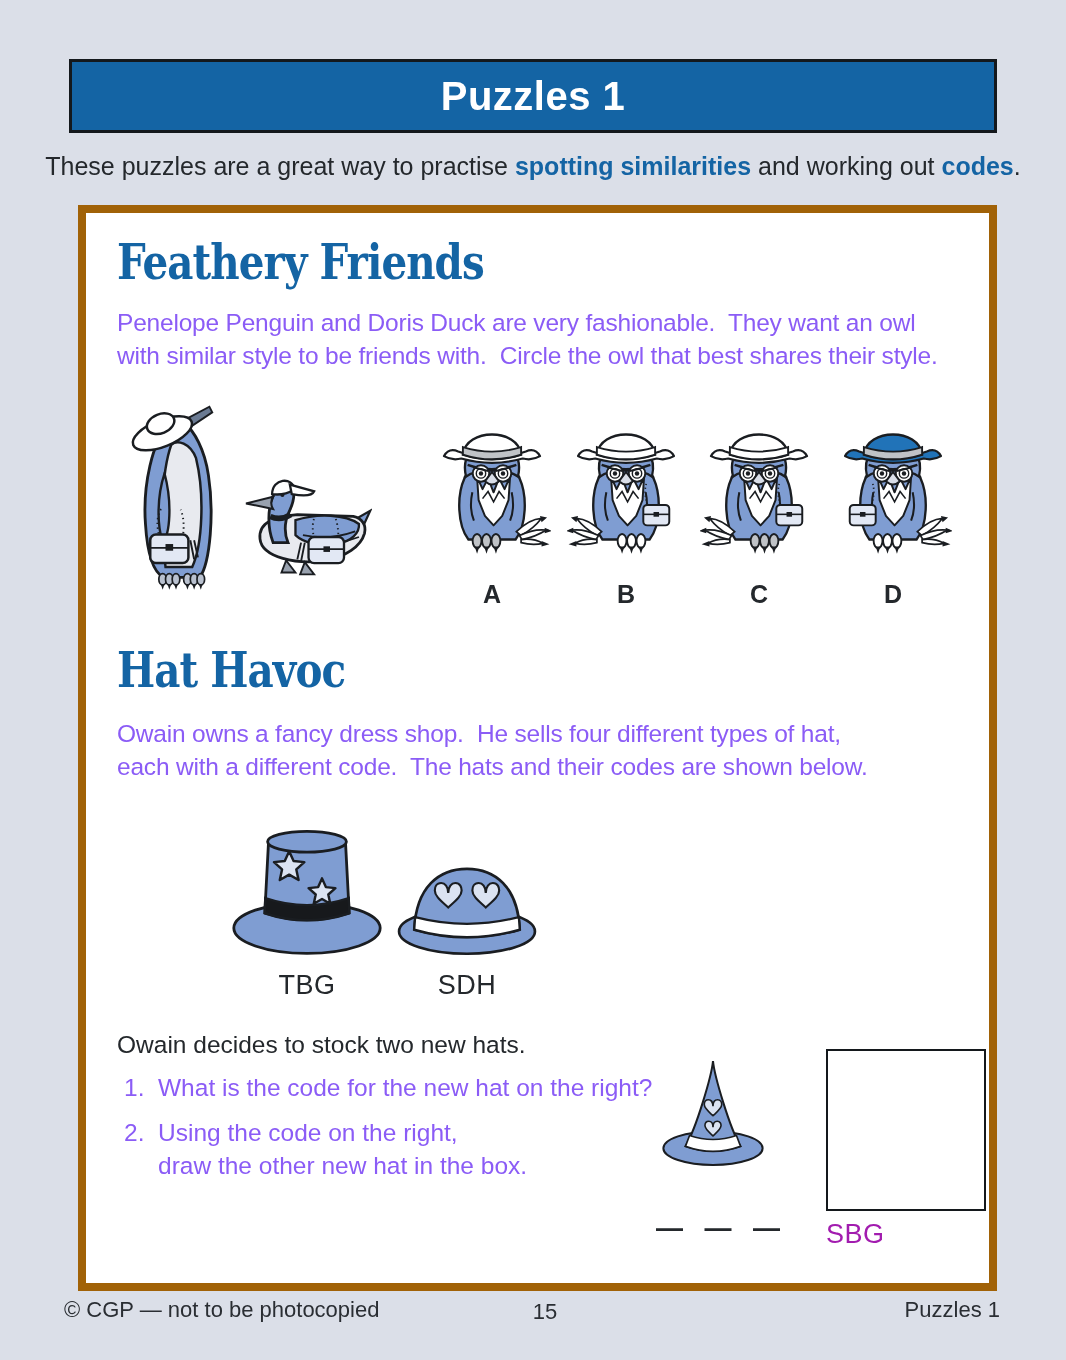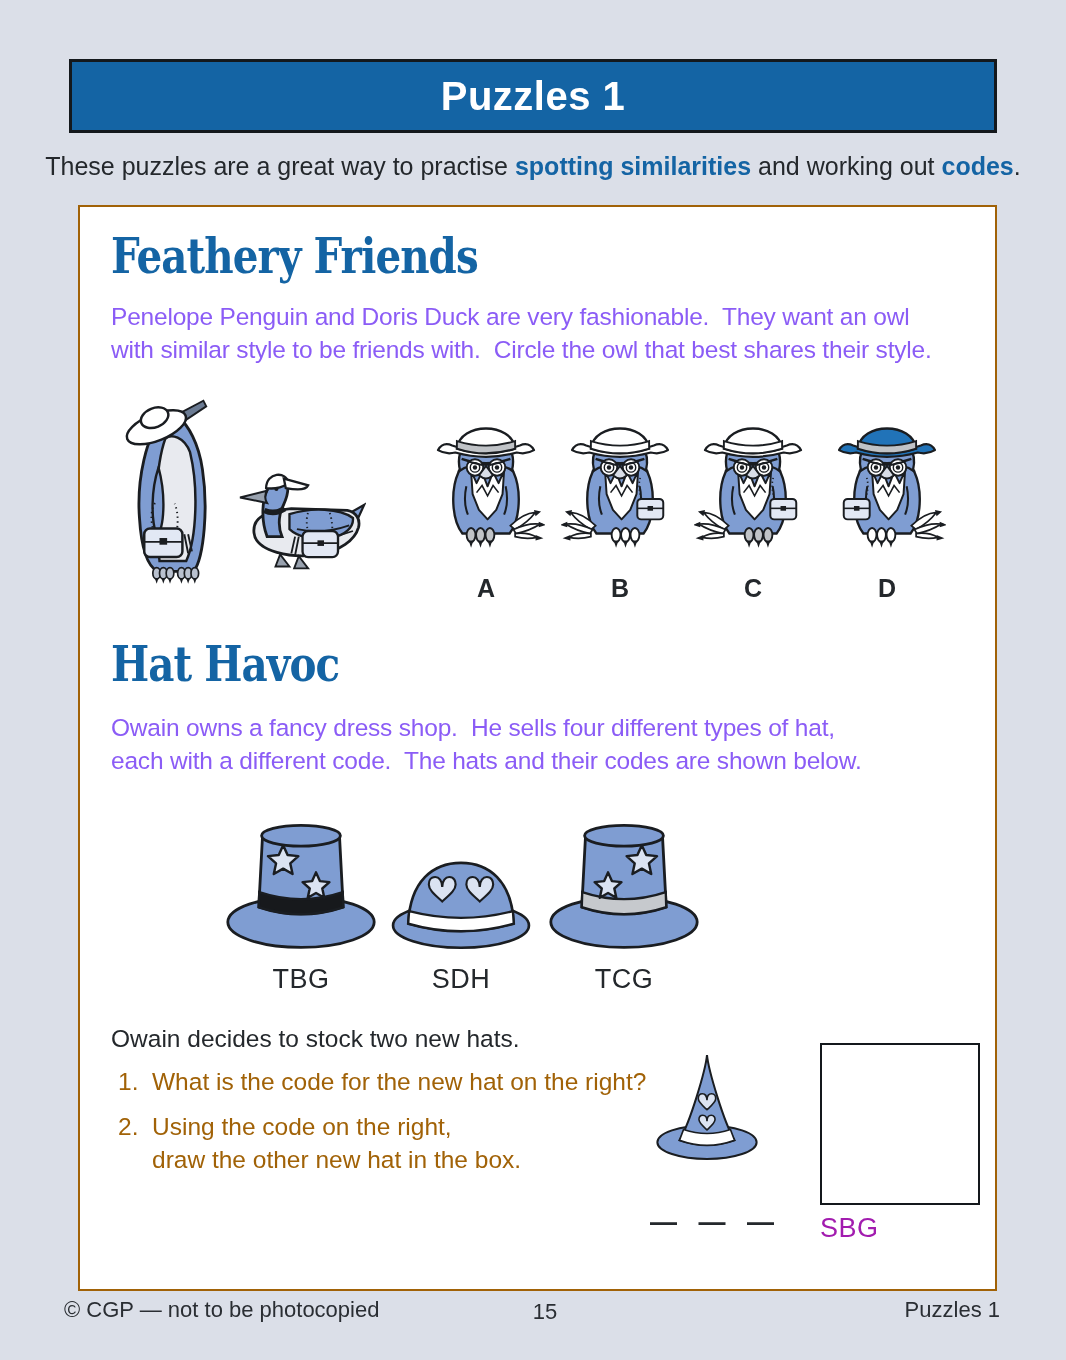--- a/index.html
+++ b/index.html
@@ -19,21 +19,21 @@
   .header-title{
     color:#ffffff;font-size:40px;font-weight:bold;letter-spacing:.5px;
   }
   .intro{
     position:absolute;left:0;top:152px;width:100%;
     text-align:center;font-size:25px;color:#24282c;
   }
   .intro b{color:#1464a4;}
   .panel{
     position:absolute;left:78px;top:205px;width:919px;height:1086px;
-    background:#ffffff;border:2px solid #a16207;box-sizing:border-box;
+    background:#ffffff;border:8px solid #a16207;box-sizing:border-box;
   }
   .fancy-title{
     position:absolute;left:31px;margin:0;
     font-family:"DejaVu Serif", serif;font-weight:700;
     color:#1464a4;font-size:43px;letter-spacing:-1px;
     transform:scale(.94,1.14);transform-origin:left top;
   }
   #title-feathery{top:20px;}
   #title-hathavoc{top:428px;}
   .pline{
@@ -48,21 +48,21 @@
   .owl{position:absolute;top:185px;width:120px;height:215px;text-align:center;}
   .owl-art{width:118px;height:180px;margin:0 auto;}
   .owl-label{margin-top:2px;font-size:25px;font-weight:bold;color:#24282c;}
   #owl-0{left:346px;} #owl-1{left:480px;} #owl-2{left:613px;} #owl-3{left:747px;}
   .hatfig{position:absolute;top:588px;width:162px;height:200px;margin:0;
     display:flex;flex-direction:column;align-items:center;justify-content:flex-end;}
   .hat-art{display:flex;align-items:flex-end;justify-content:center;height:168px;}
   .hat-code{font-size:27px;color:#24282c;margin-top:10px;letter-spacing:.5px;}
   #hat-0{left:140px;} #hat-1{left:300px;} #hat-2{left:463px;} #hat-3{left:620px;}
   .stock-line{position:absolute;left:31px;top:818px;font-size:24.5px;color:#24282c;}
-  .qrow{position:absolute;font-size:24.5px;color:#a16207;}
+  .qrow{position:absolute;font-size:24.5px;color:#8b5cf6;}
   .qnum{display:inline-block;width:34px;}
   #q1{left:38px;top:861px;}
   #q2a{left:38px;top:906px;}
   #q2b{left:72px;top:939px;}
   #newhat-art{left:570px;top:838px;width:114px;height:152px;}
   .answer-blank{
     position:absolute;left:570px;top:1000px;width:114px;text-align:center;
     font-size:27px;font-weight:bold;color:#24282c;letter-spacing:7px;white-space:pre;
   }
   .draw-box{
@@ -311,33 +311,20 @@
           <svg width="152" height="118" viewBox="0 0 170 132">
             <ellipse cx="85" cy="100" rx="76" ry="25" fill="#7f9dd2" stroke="#1a1d21" stroke-width="3"></ellipse>
             <path d="M26,98 C28,50 54,30 85,30 C116,30 142,50 144,98 Q85,115 26,98 Z" fill="#7f9dd2" stroke="#1a1d21" stroke-width="3"></path>
             <path d="M27,84 Q85,99 143,84 L144,98 Q85,115 26,98 Z" fill="#ffffff" stroke="#1a1d21" stroke-width="2.5"></path>
             <path d="M0,6 C0,2 -2,0 -4.2,0 C-7.2,0 -8,2.6 -8,4.4 C-8,7.8 -4.4,10.6 0,14.6 C4.4,10.6 8,7.8 8,4.4 C8,2.6 7.2,0 4.2,0 C2,0 0,2 0,6 Z" transform="translate(64,45.9) scale(1.875)" fill="#dbe3f2" stroke="#1a1d21" stroke-width="1.28"></path>
             <path d="M0,6 C0,2 -2,0 -4.2,0 C-7.2,0 -8,2.6 -8,4.4 C-8,7.8 -4.4,10.6 0,14.6 C4.4,10.6 8,7.8 8,4.4 C8,2.6 7.2,0 4.2,0 C2,0 0,2 0,6 Z" transform="translate(106,45.9) scale(1.875)" fill="#dbe3f2" stroke="#1a1d21" stroke-width="1.28"></path>
           </svg>
         </div>
       <figcaption class="hat-code">SDH</figcaption>
     </figure>
-    <figure class="hatfig" id="hat-2">
-      <div class="hat-art">
-          <svg width="160" height="152" viewBox="0 0 170 162">
-            <ellipse cx="85" cy="128" rx="78" ry="27" fill="#7f9dd2" stroke="#1a1d21" stroke-width="3"></ellipse>
-            <path d="M44,36 L40,112 Q85,127 130,112 L126,36 Z" fill="#7f9dd2" stroke="#1a1d21" stroke-width="3"></path>
-            <path d="M40.5,96 Q85,111 129.5,96 L130,112 Q85,127 40,112 Z" fill="#c6c9cd" stroke="#1a1d21" stroke-width="2.5"></path>
-            <ellipse cx="85" cy="36" rx="42" ry="11" fill="#7f9dd2" stroke="#1a1d21" stroke-width="3"></ellipse>
-            <path d="M104.0,46.0L108.7,56.5L120.2,57.7L111.6,65.5L114.0,76.8L104.0,71.0L94.0,76.8L96.4,65.5L87.8,57.7L99.3,56.5Z" fill="#dbe3f2" stroke="#1a1d21" stroke-width="2.6" stroke-linejoin="round"></path>
-            <path d="M68.0,75.0L72.1,84.3L82.3,85.4L74.7,92.2L76.8,102.1L68.0,97.0L59.2,102.1L61.3,92.2L53.7,85.4L63.9,84.3Z" fill="#dbe3f2" stroke="#1a1d21" stroke-width="2.6" stroke-linejoin="round"></path>
-          </svg>
-        </div>
-      <figcaption class="hat-code">TCG</figcaption>
-    </figure>
 
     <div class="stock-line">Owain decides to stock two new hats.</div>
 
     <div class="qrow" id="q1"><span class="qnum">1.</span><span>What is the code for the new hat on the right?</span></div>
     <div class="qrow" id="q2a"><span class="qnum">2.</span><span>Using the code on the right,</span></div>
     <div class="qrow" id="q2b">draw the other new hat in the box.</div>
 
     <div class="art" id="newhat-art"><svg width="114" height="124" viewBox="0 0 170 175">
           <ellipse cx="85" cy="140" rx="74" ry="25" fill="#7f9dd2" stroke="#1a1d21" stroke-width="3"></ellipse>
           <path d="M85,10 C83,32 60,110 44,137 Q85,152 126,137 C110,110 87,32 85,10 Z" fill="#7f9dd2" stroke="#1a1d21" stroke-width="3"></path>

